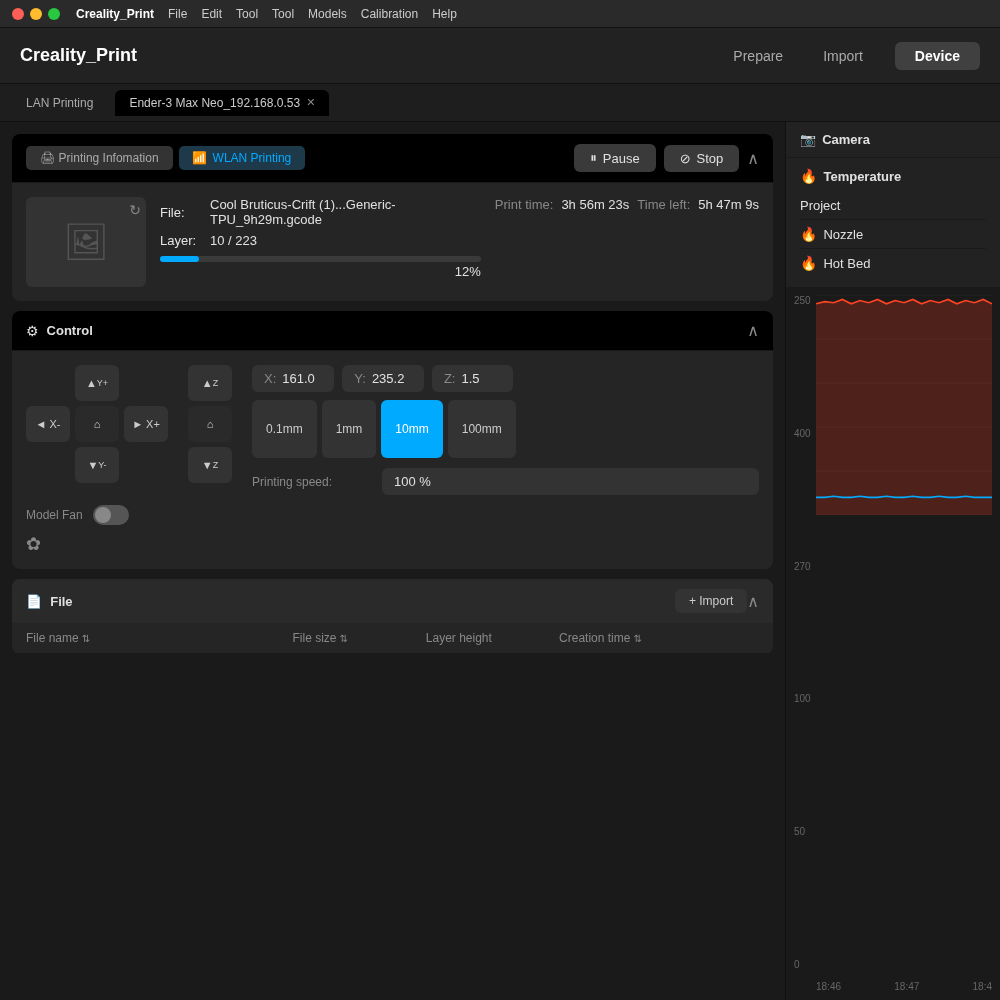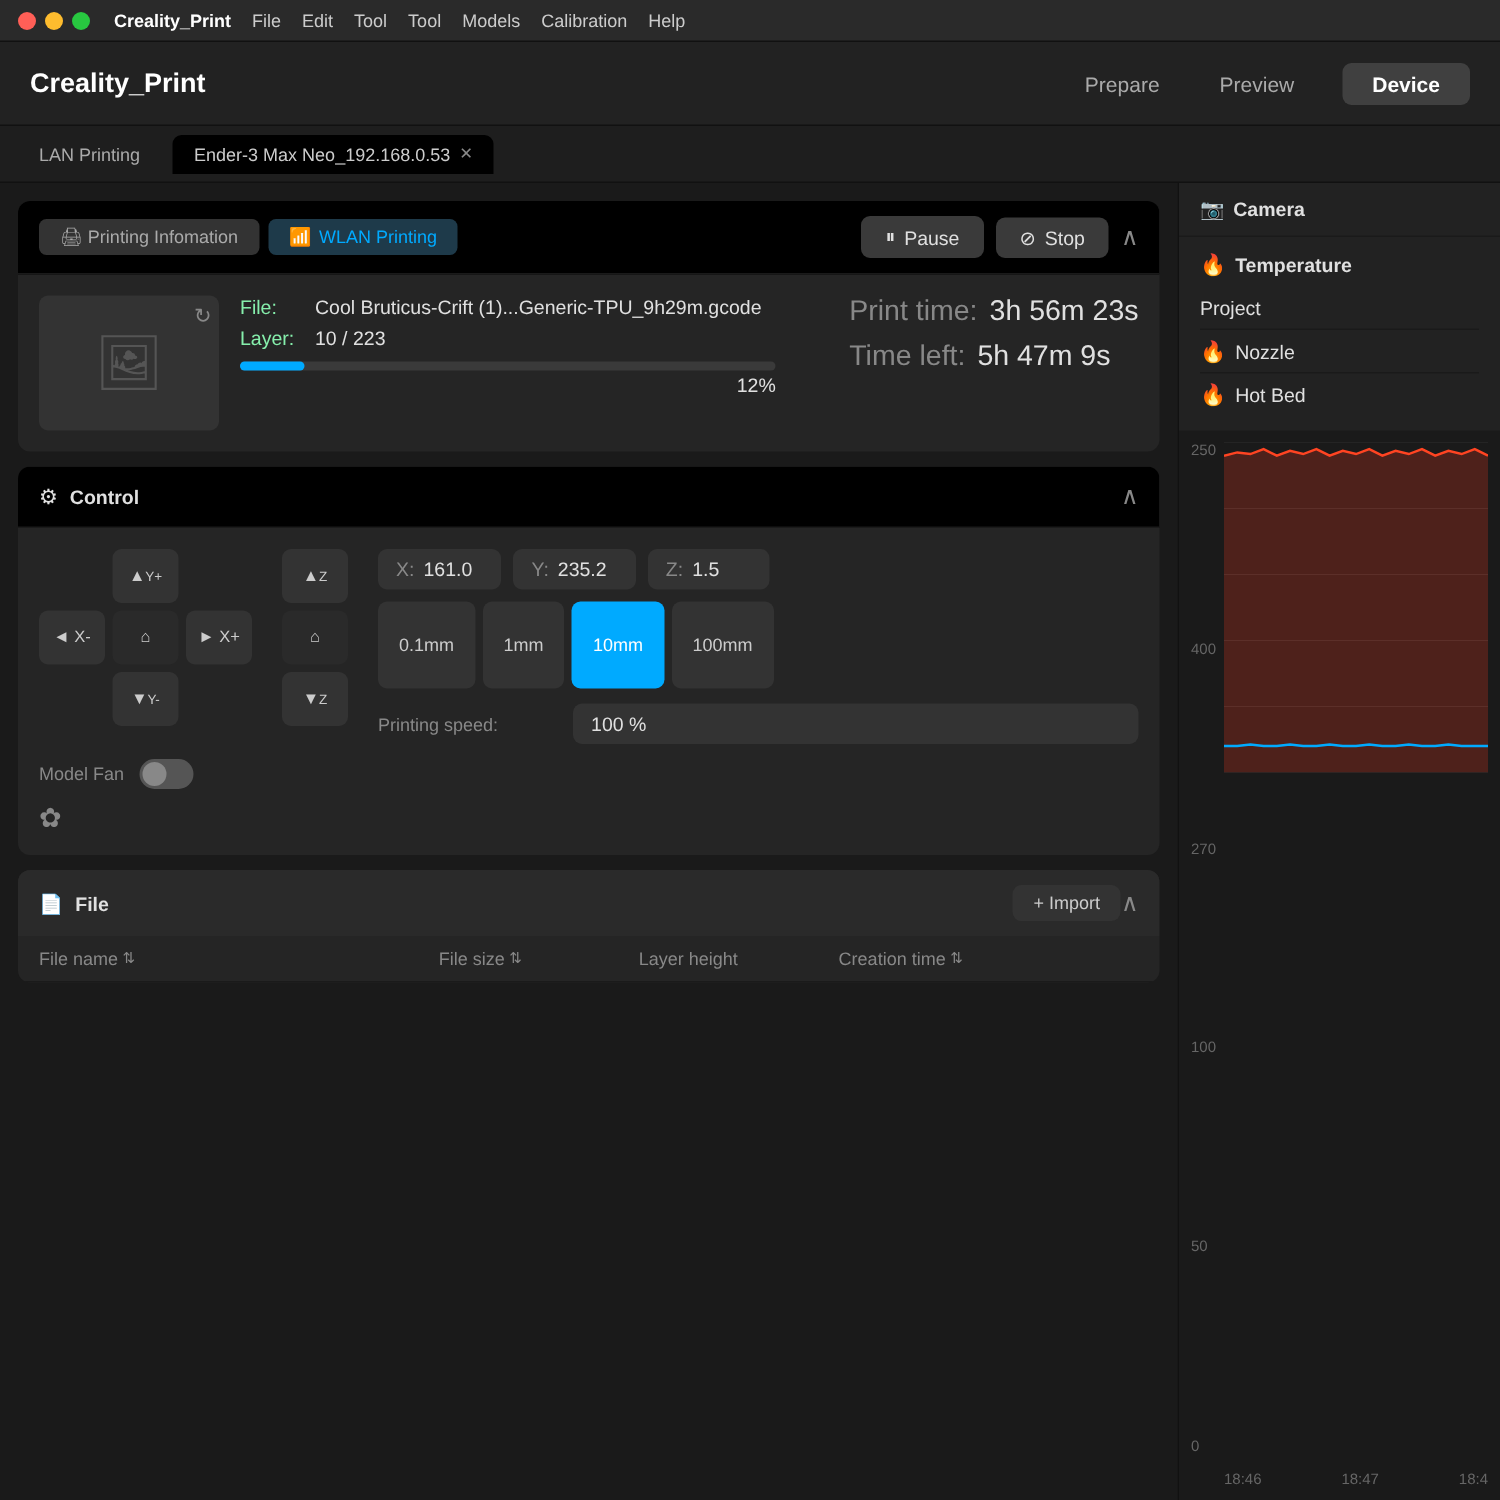--- a/index.html
+++ b/index.html
@@ -196,21 +196,21 @@
     .print-details {
       flex: 1;
     }
     .detail-row {
       display: flex;
       align-items: center;
       margin-bottom: 6px;
       font-size: 13px;
     }
     .detail-label {
-      color: #86efac;
+      color: #e5e5e5;
       width: 50px;
       flex-shrink: 0;
     }
     .detail-value {
       color: #e0e0e0;
       font-size: 13px;
     }
     .progress-container {
       margin-top: 8px;
     }
@@ -227,24 +227,23 @@
     }
     .progress-pct {
       text-align: right;
       font-size: 13px;
       color: #e0e0e0;
       margin-top: 2px;
     }
     .print-stats {
       flex-shrink: 0;
       display: flex;
-      flex-direction: column;
+      flex-direction: row;
       gap: 8px;
-      font-size: 19px;
-      margin-left: 35px;
+      font-size: 13px;
     }
     .stat-row {
       display: flex;
       gap: 8px;
     }
     .stat-label { color: #888; }
     .stat-value { color: #e0e0e0; }
 
     
     .print-controls {
@@ -549,21 +548,21 @@
     <span>Models</span>
     <span>Calibration</span>
     <span>Help</span>
   </div>
 </div>
 
 <div class="app-header">
   <div class="app-logo">Creality_Print</div>
   <div class="header-nav">
     <div class="nav-btn">Prepare</div>
-    <div class="nav-btn">Preview</div>
+    <div class="nav-btn">Import</div>
     <div class="nav-btn active">Device</div>
   </div>
 </div>
 
 <div class="tab-bar">
   <div class="tab-item static">LAN Printing</div>
   <div class="tab-item">
     <span>Ender-3 Max Neo_192.168.0.53</span>
     <span class="tab-close">✕</span>
   </div>

